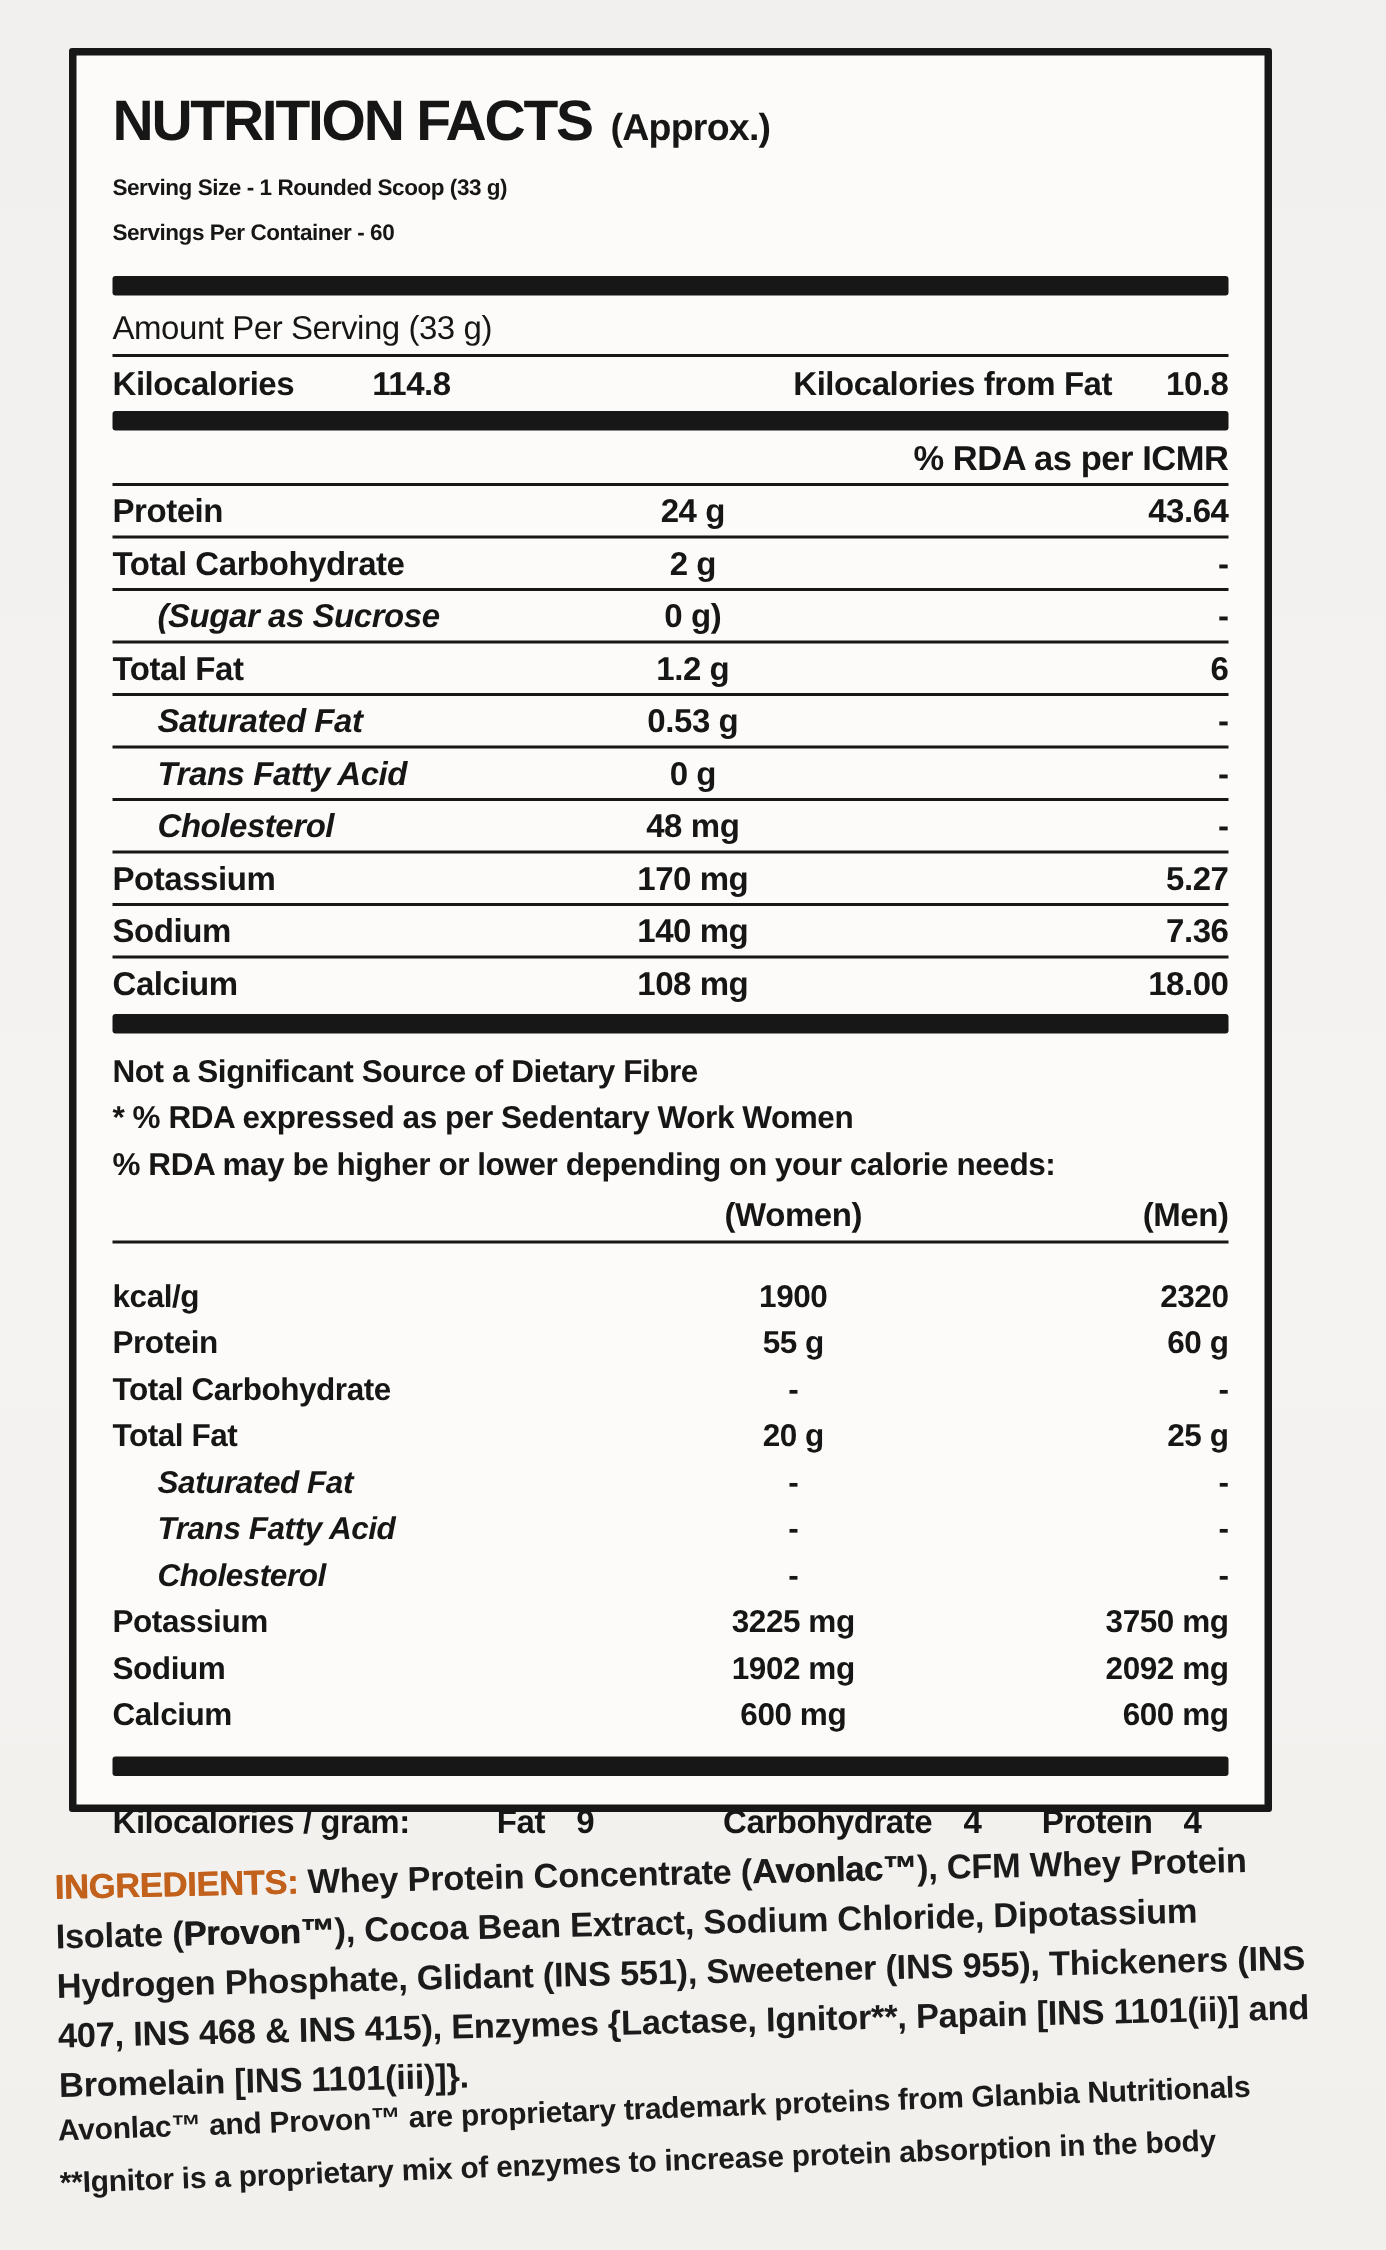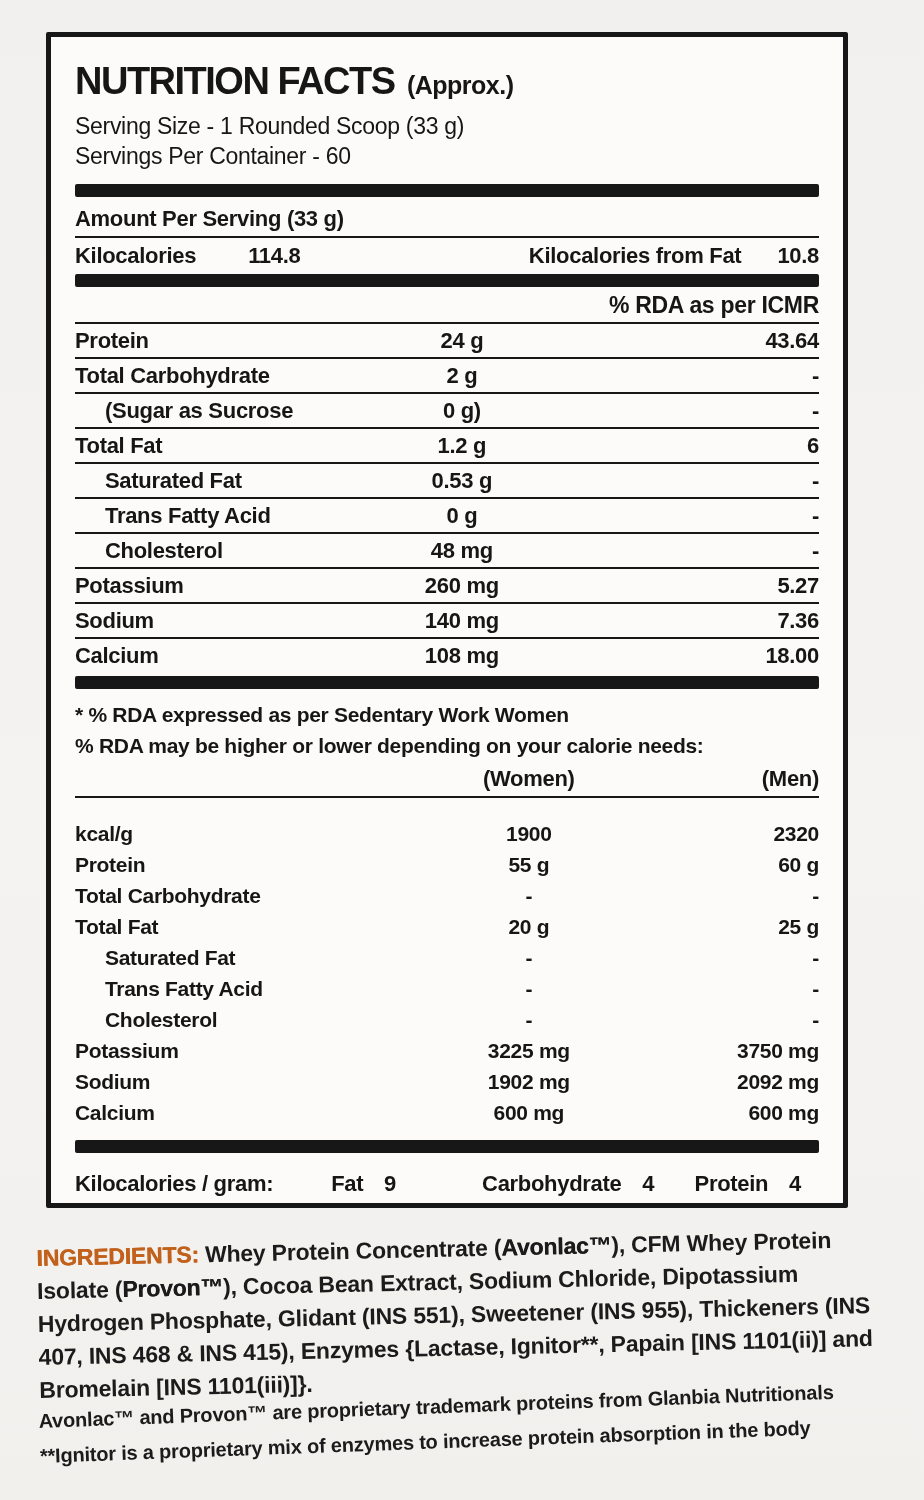--- a/index.html
+++ b/index.html
@@ -12,25 +12,25 @@
   }
   
   .panel {
     position:absolute; left:46px; top:32px; width:802px; height:1176px;
     background:#fcfbf9; border:5px solid #171717; border-radius:2px;
     padding:16px 24px 0 24px;
   }
   .title-row { margin-top:6px; line-height:44px; white-space:nowrap; }
   .title-main { font-size:38px; font-weight:bold; letter-spacing:-1.5px; }
   .title-suffix { font-size:25px; font-weight:bold; letter-spacing:-0.5px; margin-left:8px; }
-  .serv { font-size:23px; font-weight:normal; line-height:30px; letter-spacing:-0.3px; }
+  .serv { font-size:15px; font-weight:bold; line-height:30px; letter-spacing:-0.3px; }
   .bar { height:13px; background:#171717; border-radius:2px; }
   .bar-1 { margin-top:13px; }
   .aps {
-    margin-top:7px; font-size:22px; font-weight:bold; line-height:30px;
+    margin-top:7px; font-size:22px; font-weight:normal; line-height:30px;
     padding-bottom:2px; border-bottom:2px solid #171717; letter-spacing:-0.3px;
   }
   .cal-row {
     display:flex; align-items:baseline; font-size:22px; font-weight:bold;
     padding:5px 0 6px 0; line-height:25px; letter-spacing:-0.3px;
   }
   .cal-val { margin-left:52px; }
   .flex-sp { flex:1; }
   .calfat-val { margin-left:36px; }
   .rda-head {
@@ -39,21 +39,21 @@
   }
   
   .t1row {
     display:grid; grid-template-columns:42% 20% 1fr; align-items:baseline;
     font-size:22px; font-weight:bold; line-height:25px;
     padding:4px 0 4px 0; border-bottom:2px solid #171717; letter-spacing:-0.3px;
   }
   .t1row.last { border-bottom:none; }
   .t1row .amt { text-align:center; }
   .t1row .rda { text-align:right; }
-  .ind .lbl { padding-left:30px; }
+  .ind .lbl { padding-left:30px;font-style:italic; }
   .bar-3 { margin-top:4px; }
   
   .notes { margin-top:10px; }
   .note { font-size:21px; font-weight:bold; line-height:31px; letter-spacing:-0.3px; }
   
   .t2head {
     display:grid; grid-template-columns:45% 32% 1fr; align-items:baseline;
     font-size:22px; font-weight:bold; line-height:27px; padding:4px 0 4px 0;
     border-bottom:2px solid #171717; letter-spacing:-0.3px;
   }
@@ -152,38 +152,39 @@
         <span class="amt">0 g</span>
         <span class="rda">-</span>
       </div>
       <div class="t1row ind">
         <span class="lbl">Cholesterol</span>
         <span class="amt">48 mg</span>
         <span class="rda">-</span>
       </div>
       <div class="t1row">
         <span class="lbl">Potassium</span>
-        <span class="amt">260 mg</span>
+        <span class="amt">170 mg</span>
         <span class="rda">5.27</span>
       </div>
       <div class="t1row">
         <span class="lbl">Sodium</span>
         <span class="amt">140 mg</span>
         <span class="rda">7.36</span>
       </div>
       <div class="t1row last">
         <span class="lbl">Calcium</span>
         <span class="amt">108 mg</span>
         <span class="rda">18.00</span>
       </div>
     </div>
 
     <div class="bar bar-3"></div>
 
     <div class="notes">
+      <div class="note">Not a Significant Source of Dietary Fibre</div>
       <div class="note">* % RDA expressed as per Sedentary Work Women</div>
       <div class="note">% RDA may be higher or lower depending on your calorie needs:</div>
     </div>
 
     <div class="t2head">
       <span class="lbl"></span>
       <span class="women">(Women)</span>
       <span class="men">(Men)</span>
     </div>
 

